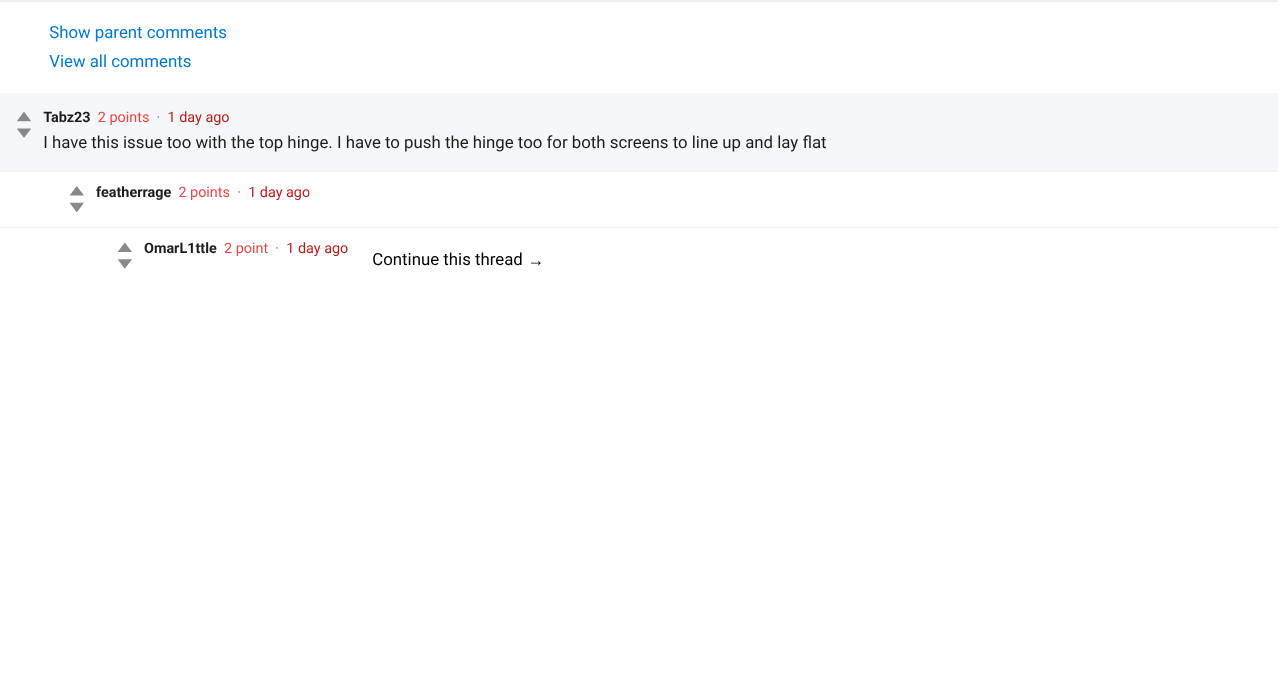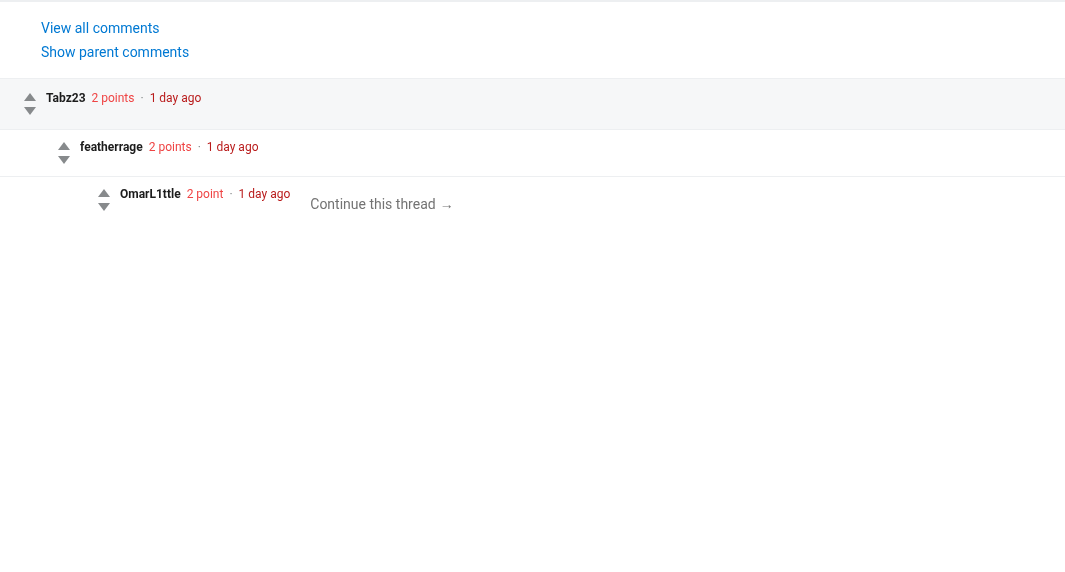--- a/index.html
+++ b/index.html
@@ -117,34 +117,34 @@
     .comment-body {
       font-size: 14px;
       line-height: 1.5;
       color: #1c1c1c;
     }
 
     .continue-thread {
       display: inline-flex;
       align-items: center;
       gap: 4px;
-      color: #737373;
+      color: #000000;
       text-decoration: none;
       font-size: 14px;
       margin-top: 8px;
       cursor: pointer;
     }
 
     .arrow-right {
       font-size: 14px;
     }
 
     .top-level-comment-wrapper {
       background: #f6f7f8;
-      padding: 12px 16px 12px 22px;
+      padding: 12px 16px 12px 12px;
     }
 
     .top-level-inner {
       display: flex;
       align-items: flex-start;
     }
 
     .nested-comment-wrapper {
       padding: 10px 16px 10px 0;
       margin-left: 56px;
@@ -168,22 +168,22 @@
       background: #edeff1;
       margin: 0 0 0 0;
     }
   </style>
 </head>
 <body>
 
 <div class="top-border"></div>
 
 <div class="nav-links">
+  <a class="nav-link">Show parent comments</a>
   <a class="nav-link">View all comments</a>
-  <a class="nav-link">Show parent comments</a>
 </div>
 
 <div class="comments-section">
 
   <div class="top-level-comment-wrapper">
     <div class="top-level-inner">
       <div class="vote-controls">
         <button class="vote-btn">
           <div class="vote-arrow-up"></div>
         </button>
@@ -191,20 +191,21 @@
           <div class="vote-arrow-down"></div>
         </button>
       </div>
       <div class="comment-content">
         <div class="comment-meta">
           <span class="username">Tabz23</span>
           <span class="points">2 points</span>
           <span class="meta-dot">·</span>
           <span class="timestamp">1 day ago</span>
         </div>
+        <div class="comment-body">I have this issue too with the top hinge. I have to push the hinge too for both screens to line up and lay flat</div>
       </div>
     </div>
   </div>
 
   <div class="full-divider"></div>
 
   <div class="nested-comment-wrapper">
     <div class="vote-controls">
       <button class="vote-btn">
         <div class="vote-arrow-up"></div>

